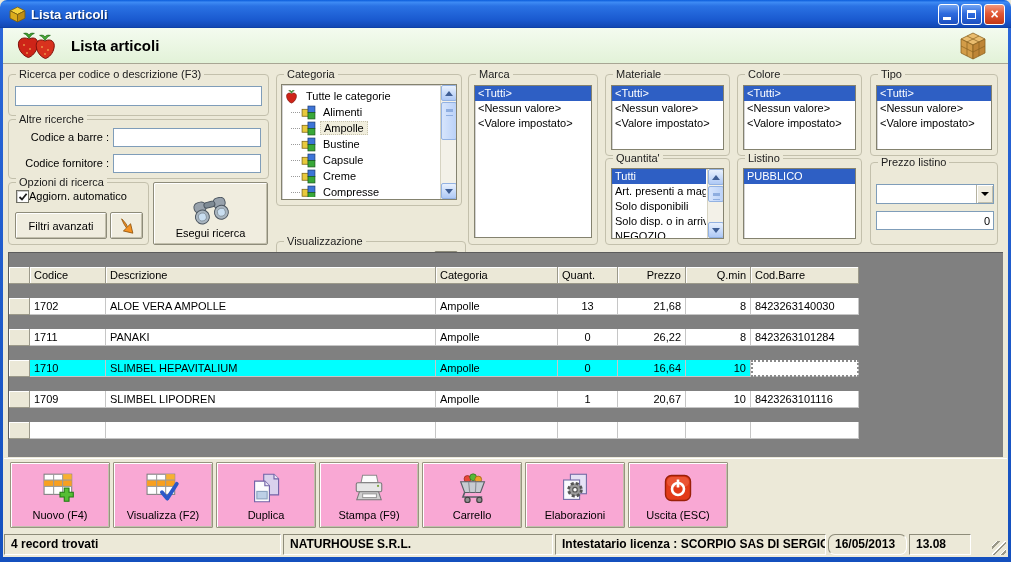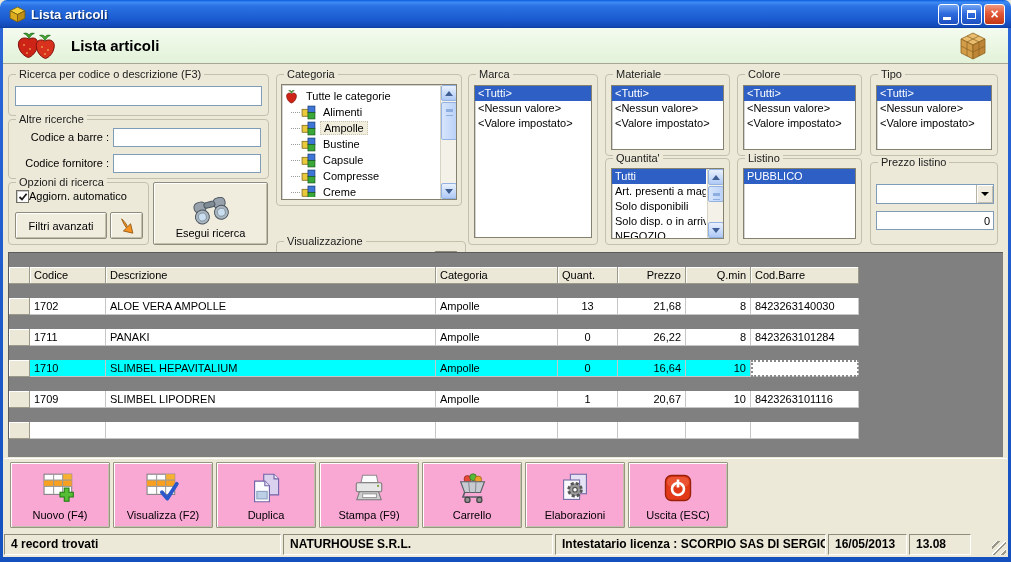--- a/index.html
+++ b/index.html
@@ -257,30 +257,30 @@
           </svg>
           <span class="tree-label">Capsule</span>
         </div>
         <div class="tree-row child">
           <span class="conn"></span>
           <svg class="t-icon" viewBox="0 0 14 14">
             <rect x="1" y="4" width="6.5" height="6.5" fill="#E8C93C" stroke="#7A6210" stroke-width="0.7"></rect>
             <rect x="6.5" y="1" width="6.5" height="6" fill="#3C74D8" stroke="#1A3C7A" stroke-width="0.7"></rect>
             <rect x="6.5" y="7" width="6.5" height="6" fill="#38A838" stroke="#1A5A1A" stroke-width="0.7"></rect>
           </svg>
-          <span class="tree-label">Compresse</span>
+          <span class="tree-label">Creme</span>
         </div>
         <div class="tree-row child">
           <span class="conn"></span>
           <svg class="t-icon" viewBox="0 0 14 14">
             <rect x="1" y="4" width="6.5" height="6.5" fill="#E8C93C" stroke="#7A6210" stroke-width="0.7"></rect>
             <rect x="6.5" y="1" width="6.5" height="6" fill="#3C74D8" stroke="#1A3C7A" stroke-width="0.7"></rect>
             <rect x="6.5" y="7" width="6.5" height="6" fill="#38A838" stroke="#1A5A1A" stroke-width="0.7"></rect>
           </svg>
-          <span class="tree-label">Creme</span>
+          <span class="tree-label">Compresse</span>
         </div>
       </div>
       <div class="vscroll" style="right:0; top:0; bottom:0;">
         <div class="sb-btn" style="top:0;">
             <span class="chev-up"></span>
           </div>
         <div class="sb-thumb" style="top:17px; height:38px;"></div>
         <div class="sb-btn" style="bottom:0;">
             <span class="chev-dn"></span>
           </div>
@@ -522,21 +522,21 @@
         <rect x="12.7" y="5.5" width="2.6" height="8" fill="#fff"></rect>
       </svg>
       <span class="t-lbl">Uscita (ESC)</span>
     </div>
   </div>
 
   <div class="statusbar">
     <div class="panel" style="left:0; width:277px;">4 record trovati</div>
     <div class="panel" style="left:279px; width:270px;">NATURHOUSE S.R.L.</div>
     <div class="panel" style="left:551px; width:271px;">Intestatario licenza : SCORPIO SAS DI SERGIO</div>
-    <div class="panel" style="left:824px; width:79px;">16/05/2013</div>
+    <div class="panel" style="left:824px; width:79px;border-radius:7px;">16/05/2013</div>
     <div class="panel" style="left:905px; width:62px;">13.08</div>
     <div class="grip"></div>
   </div>
 
   <div class="edge edge-l"></div>
   <div class="edge edge-r"></div>
   <div class="edge edge-b"></div>
 
 </div>
 

